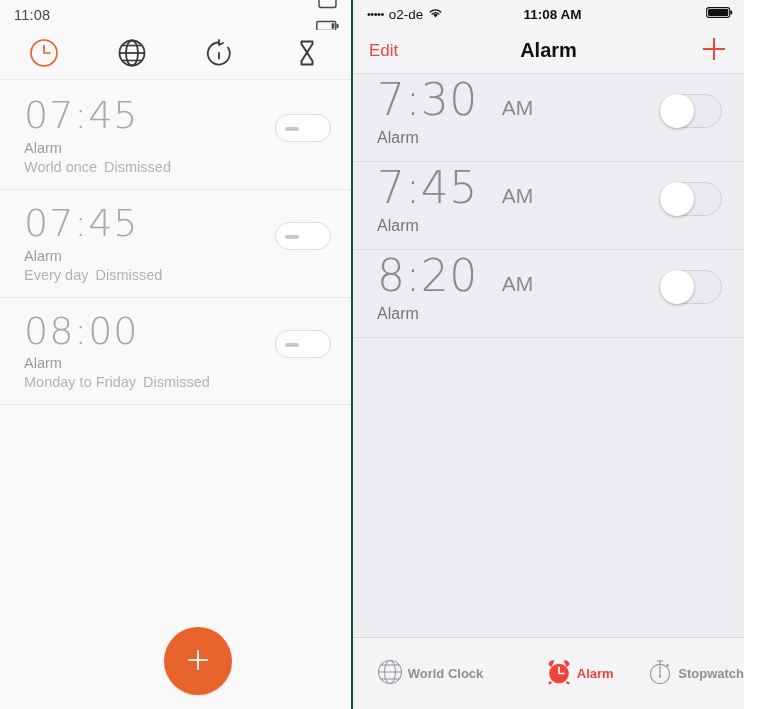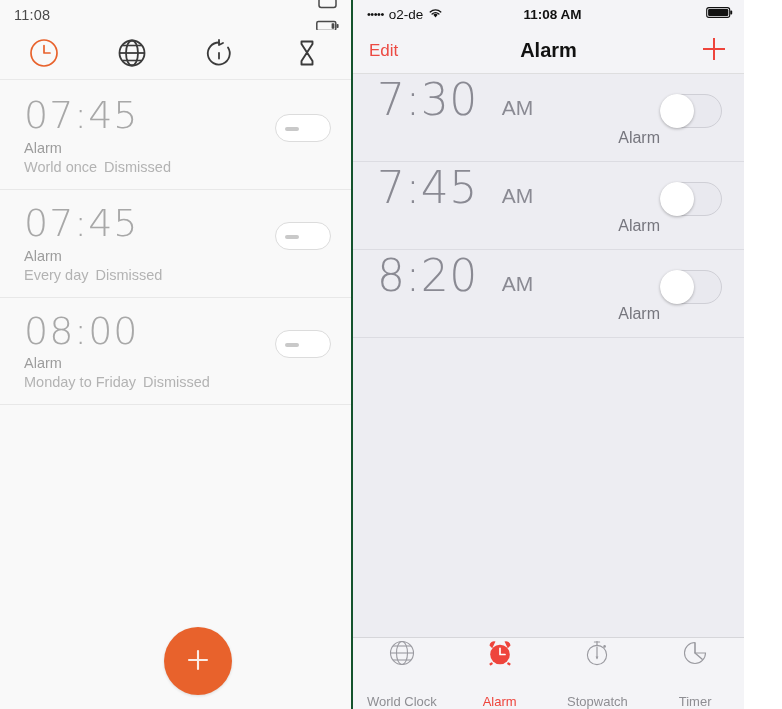--- a/index.html
+++ b/index.html
@@ -208,21 +208,20 @@
 
   .i-list { flex: 1; }
 
   .i-row {
     height: 88px;
     padding: 0 22px 14px 24px;
     display: flex;
     align-items: center;
     border-bottom: 1px solid #dcdce2;
     position: relative;
-    text-align: right;
   }
   .i-row-main { flex: 1; padding-top: 4px; }
   .i-time-line {
     display: flex;
     align-items: baseline;
   }
   .i-time {
     font-size: 44px;
     font-weight: 200;
     line-height: 1;
@@ -267,25 +266,26 @@
     height: 72px;
     background: #f4f4f7;
     border-top: 1px solid #d6d6da;
     display: flex;
     align-items: center;
   }
   .i-tab {
     flex: 1;
     height: 100%;
     display: flex;
-    flex-direction: column;
-    align-items: center;
-    justify-content: space-between;
+    flex-direction: row;
+    align-items: center;
+    justify-content: flex-end;
     gap: 3px;
     cursor: pointer;
+    font-weight: bold;
   }
   .i-tab-label {
     font-size: 13px;
     color: #8e8e93;
   }
   .i-tab.active .i-tab-label { color: #ee443c; }
 </style>
 </head>
 <body>
 
@@ -518,28 +518,18 @@
             <line x1="15" y1="3.6" x2="15" y2="7.4" stroke="#9a9aa0" stroke-width="1.2" stroke-linecap="round"></line>
             <line x1="12.4" y1="4" x2="17.6" y2="4" stroke="#9a9aa0" stroke-width="1.2" stroke-linecap="round"></line>
             <circle cx="22.6" cy="8.4" r="1.3" fill="#9a9aa0"></circle>
             <line x1="15" y1="8.5" x2="15" y2="20.5" stroke="#9a9aa0" stroke-width="1.2"></line>
             <path d="M13.6 18.6 L15 21.4 L16.4 18.6 Z" fill="#9a9aa0"></path>
           </svg>
         </span>
         <span class="i-tab-label">Stopwatch</span>
       </div>
 
-      <div class="i-tab">
-        <span>
-          <svg width="30" height="30" viewBox="0 0 30 30">
-            <path d="M15 4.5 A10.5 10.5 0 1 0 25.5 15 L15 15 Z" fill="none" stroke="#9a9aa0" stroke-width="1.1"></path>
-            <line x1="15" y1="5" x2="15" y2="15" stroke="#9a9aa0" stroke-width="1.1"></line>
-            <line x1="15" y1="15" x2="22.2" y2="21.2" stroke="#9a9aa0" stroke-width="1.4" stroke-linecap="round"></line>
-          </svg>
-        </span>
-        <span class="i-tab-label">Timer</span>
-      </div>
 
     </div>
 
   </div>
 
 </div>
 
 </body></html>

